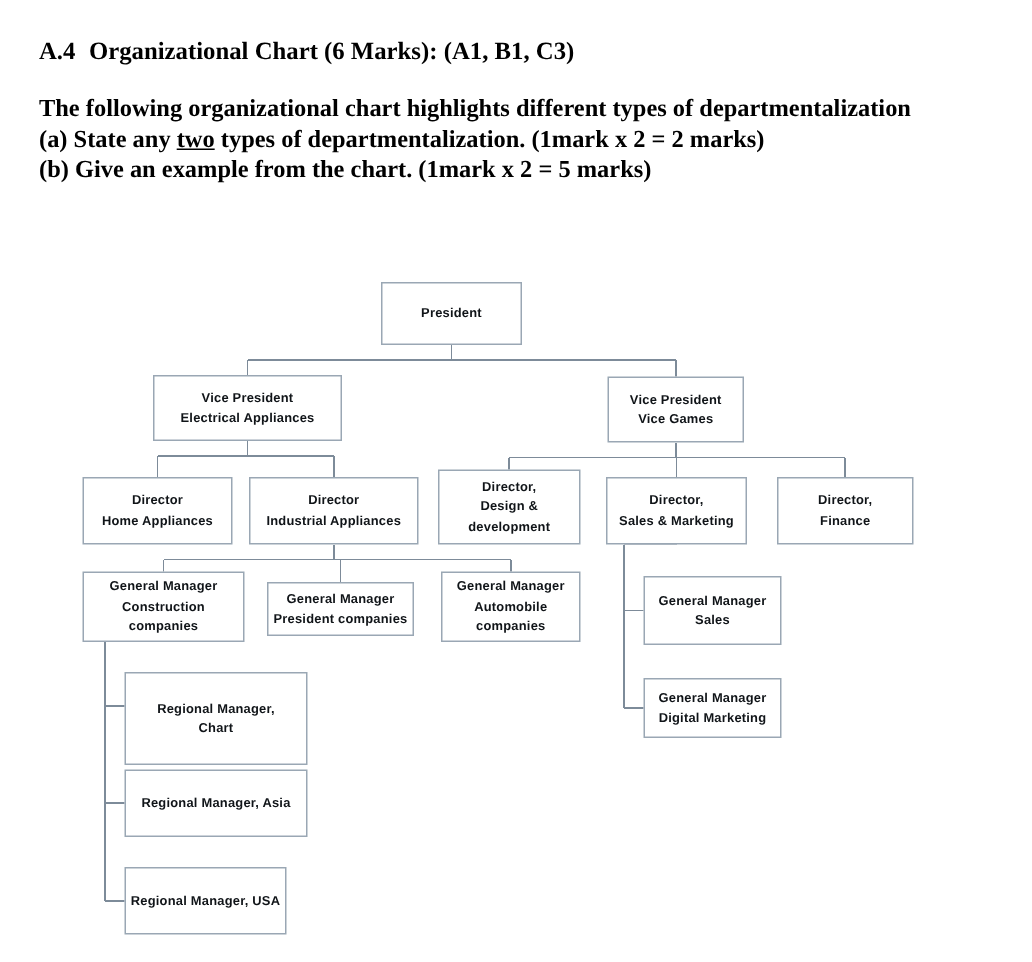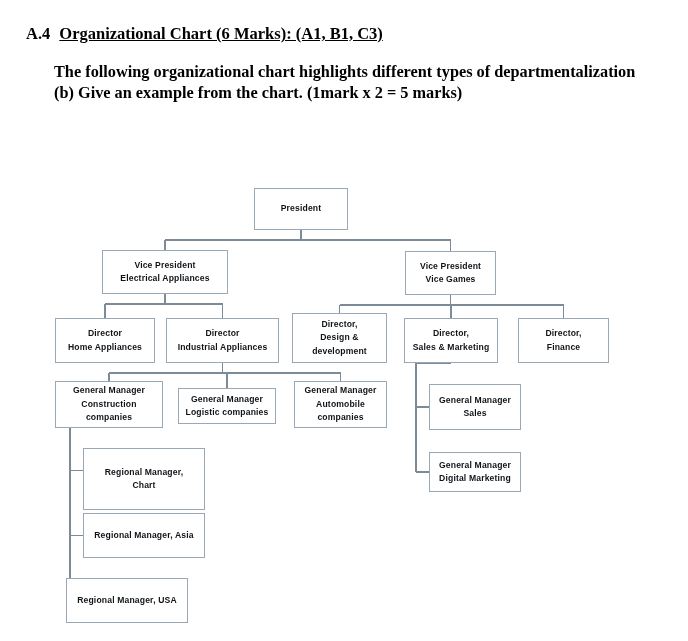--- a/index.html
+++ b/index.html
@@ -26,29 +26,29 @@
   }
   #question-heading {
     font-family: "Liberation Serif", serif;
     font-weight: bold;
     font-size: 16.5px;
     letter-spacing: 0px;
     margin: 0 0 18px 0;
     white-space: nowrap;
   }
   #question-heading .q-num { text-decoration: none; }
-  #question-heading .q-title { text-decoration: underline; padding-left: 9px;}
+  #question-heading .q-title { padding-left: 9px;}
   .q-para {
     font-family: "Liberation Serif", serif;
     font-weight: bold;
     font-size: 16.3px;
     line-height: 20.5px;
     margin: 0;
   }
-  .q-line { display: block; white-space: nowrap; margin-left: 28px; }
+  .q-line { display: block; white-space: nowrap; }
   .u { text-decoration: underline; }
 
   
   #org-chart {
     position: absolute;
     left: 0;
     top: 0;
     width: 688px;
     height: 641px;
     pointer-events: none;
@@ -78,20 +78,21 @@
 </style>
 </head>
 <body>
 
 <div id="question-block">
   <div id="question-heading">
     <span class="q-num">A.4</span><span class="q-title">Organizational Chart (6 Marks): (A1, B1, C3)</span>
   </div>
   <div class="q-para">
     <span class="q-line">The following organizational chart highlights different types of departmentalization</span>
+    <span class="q-line"><span>(a) State any </span><span class="u">two</span><span> types of departmentalization. (1mark x 2 = 2 marks)</span></span>
     <span class="q-line">(b) Give an example from the chart. (1mark x 2 = 5 marks)</span>
   </div>
 </div>
 
 <div id="org-chart">
   <svg class="lines" width="688" height="641">
     <g id="connectors" fill="none" stroke="#7d8b99" stroke-width="1.1" shape-rendering="crispEdges">
         <line x1="301" y1="230" x2="301" y2="240"></line>
         <line x1="165" y1="240" x2="165" y2="250"></line>
         <line x1="450.5" y1="240" x2="450.5" y2="251"></line>
@@ -154,21 +155,21 @@
         <span>Director,</span>
         <span>Finance</span>
       </div>
       <div class="node" style="left: 55px; top: 381px; width: 108px; height: 47px; border-color: rgb(154, 167, 180);">
         <span>General Manager</span>
         <span>Construction</span>
         <span>companies</span>
       </div>
       <div class="node" style="left: 178px; top: 388px; width: 98px; height: 36px; border-color: rgb(154, 167, 180);">
         <span>General Manager</span>
-        <span>Logistic companies</span>
+        <span>President companies</span>
       </div>
       <div class="node" style="left: 294px; top: 381px; width: 93px; height: 47px; border-color: rgb(154, 167, 180);">
         <span>General Manager</span>
         <span>Automobile</span>
         <span>companies</span>
       </div>
       <div class="node" style="left: 429px; top: 384px; width: 92px; height: 46px; border-color: rgb(154, 167, 180);">
         <span>General Manager</span>
         <span>Sales</span>
       </div>
@@ -176,17 +177,17 @@
         <span>General Manager</span>
         <span>Digital Marketing</span>
       </div>
       <div class="node" style="left: 83px; top: 448px; width: 122px; height: 62px; border-color: rgb(154, 167, 180);">
         <span>Regional  Manager,</span>
         <span>Chart</span>
       </div>
       <div class="node" style="left: 83px; top: 513px; width: 122px; height: 45px; border-color: rgb(154, 167, 180);">
         <span>Regional  Manager, Asia</span>
       </div>
-      <div class="node" style="left: 66px; top: 578px; width: 122px; height: 45px; border-color: rgb(154, 167, 180);">
+      <div class="node" style="left: 83px; top: 578px; width: 108px; height: 45px; border-color: rgb(154, 167, 180);">
         <span>Regional  Manager, USA</span>
       </div>
     </div>
 </div>
 
 </body></html>

